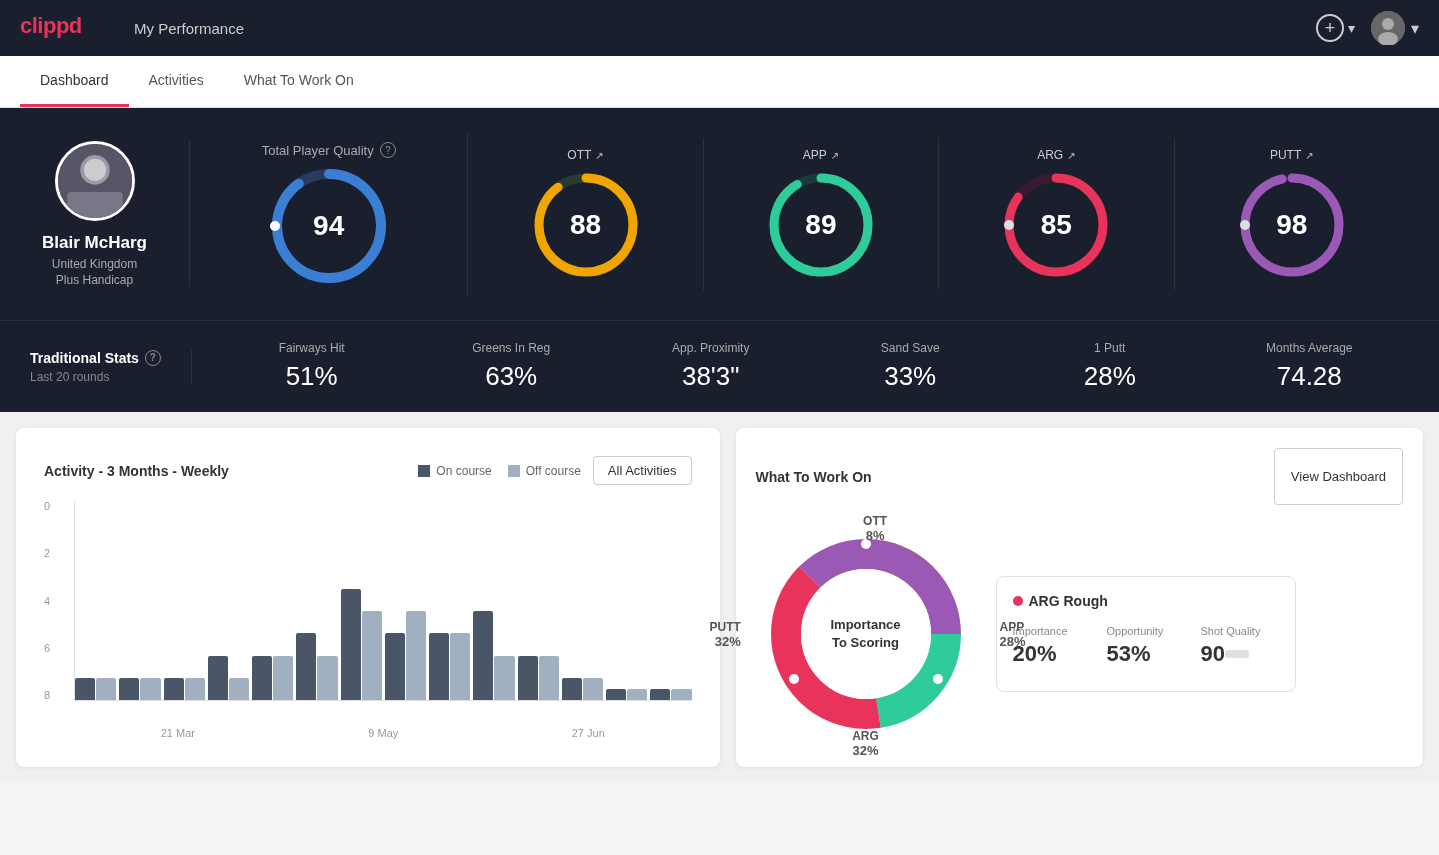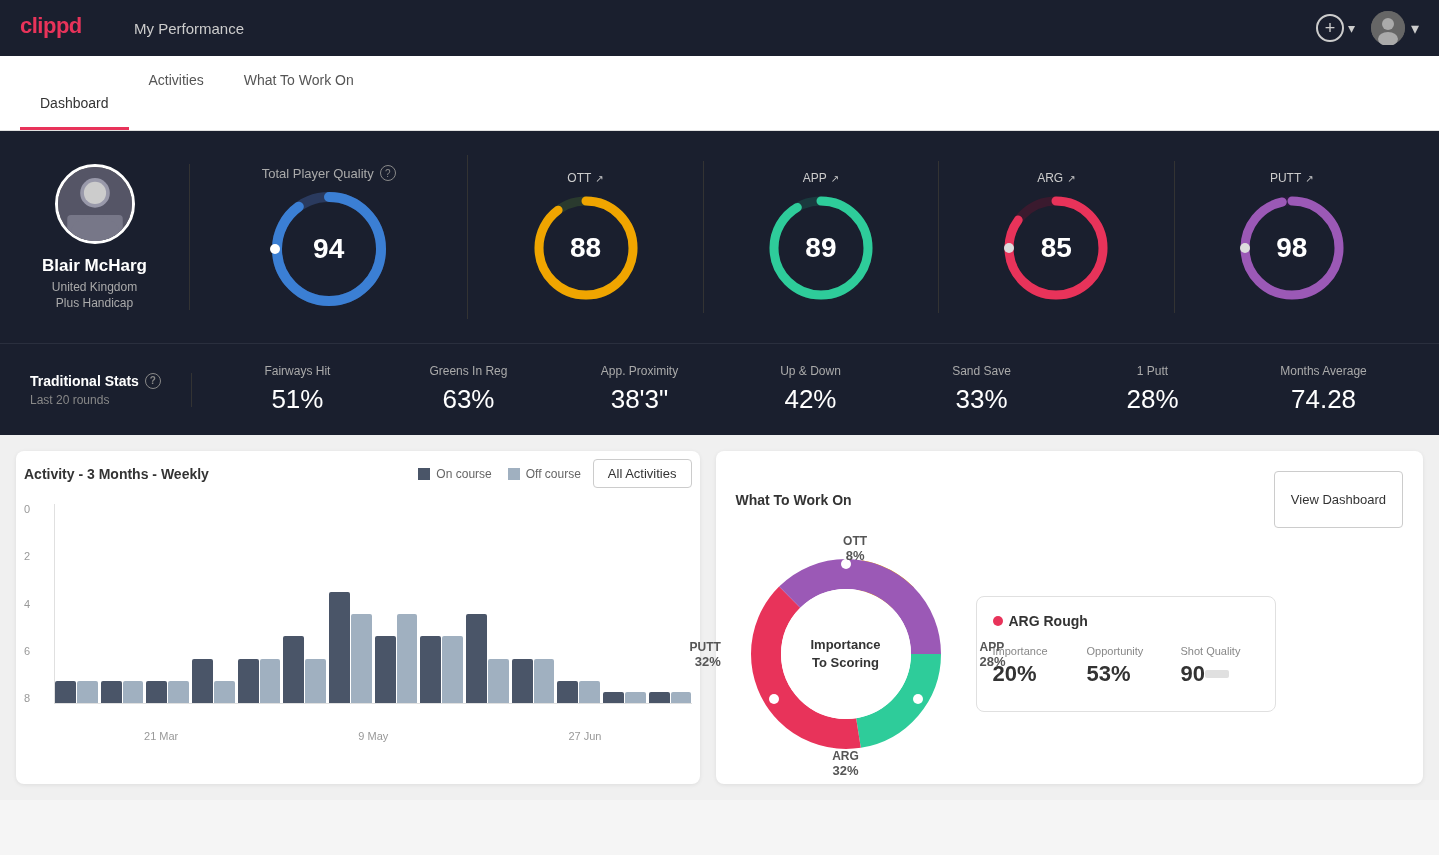--- a/index.html
+++ b/index.html
@@ -87,21 +87,20 @@
       font-size: 14px;
       color: #555;
       cursor: pointer;
       border-bottom: 3px solid transparent;
       text-decoration: none;
     }
     .nav-tab.active {
       color: #333;
       border-bottom: 3px solid #e8335a;
       font-weight: 500;
-      margin-top: 23px;
     }
 
     
     .hero {
       background: #1a1f2e;
       padding: 24px 30px;
       color: #fff;
     }
     .hero-inner {
       display: flex;
@@ -249,21 +248,21 @@
       display: flex;
       gap: 16px;
       padding: 16px;
       background: #f0f0f0;
     }
 
     
     .activity-card {
       background: #fff;
       border-radius: 8px;
-      padding: 8px;
+      padding: 28px;
       flex: 1;
       box-shadow: 0 1px 4px rgba(0,0,0,0.08);
     }
     .card-header {
       display: flex;
       align-items: center;
       justify-content: space-between;
       margin-bottom: 16px;
     }
     .card-title {
@@ -606,24 +605,20 @@
     </div>
     <div class="trad-stat">
       <div class="trad-stat-label">Greens In Reg</div>
       <div class="trad-stat-value">63%</div>
     </div>
     <div class="trad-stat">
       <div class="trad-stat-label">App. Proximity</div>
       <div class="trad-stat-value">38'3"</div>
     </div>
     <div class="trad-stat">
-      <div class="trad-stat-label">Up &amp; Down</div>
-      <div class="trad-stat-value">42%</div>
-    </div>
-    <div class="trad-stat">
       <div class="trad-stat-label">Sand Save</div>
       <div class="trad-stat-value">33%</div>
     </div>
     <div class="trad-stat">
       <div class="trad-stat-label">1 Putt</div>
       <div class="trad-stat-value">28%</div>
     </div>
     <div class="trad-stat">
       <div class="trad-stat-label">Months Average</div>
       <div class="trad-stat-value">74.28</div>

